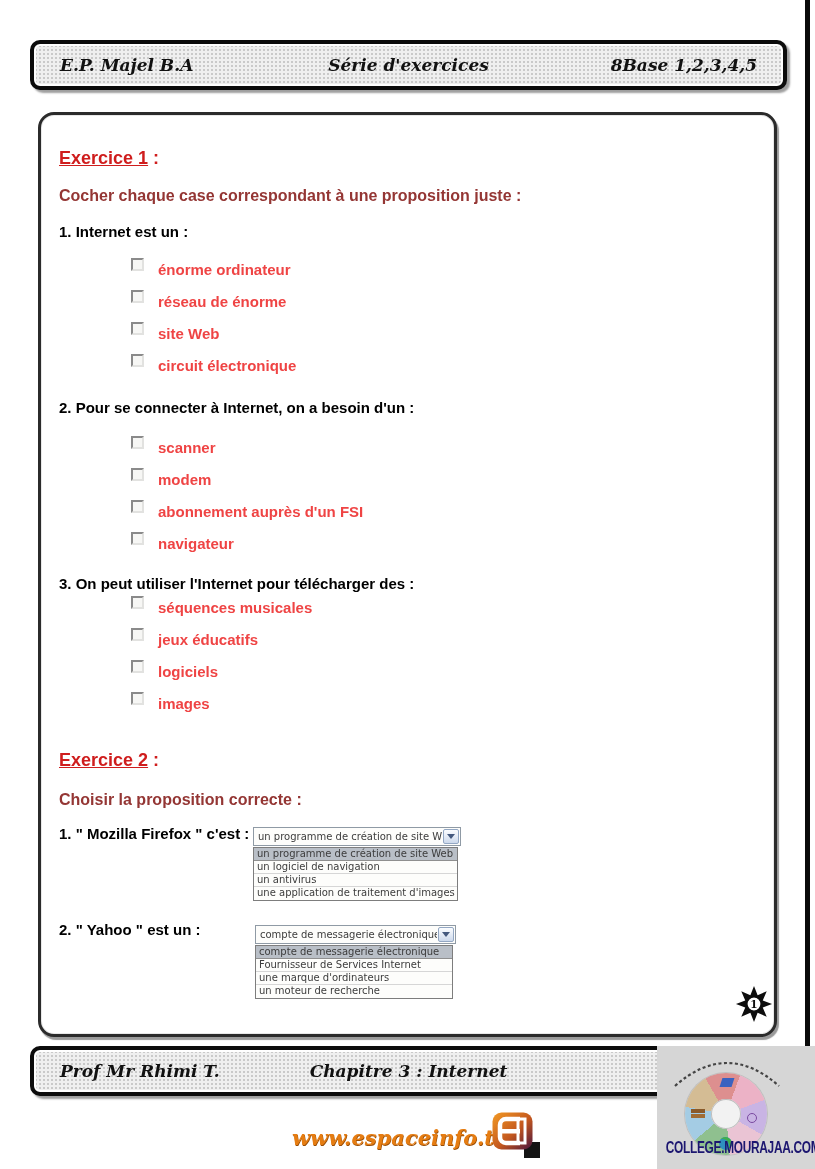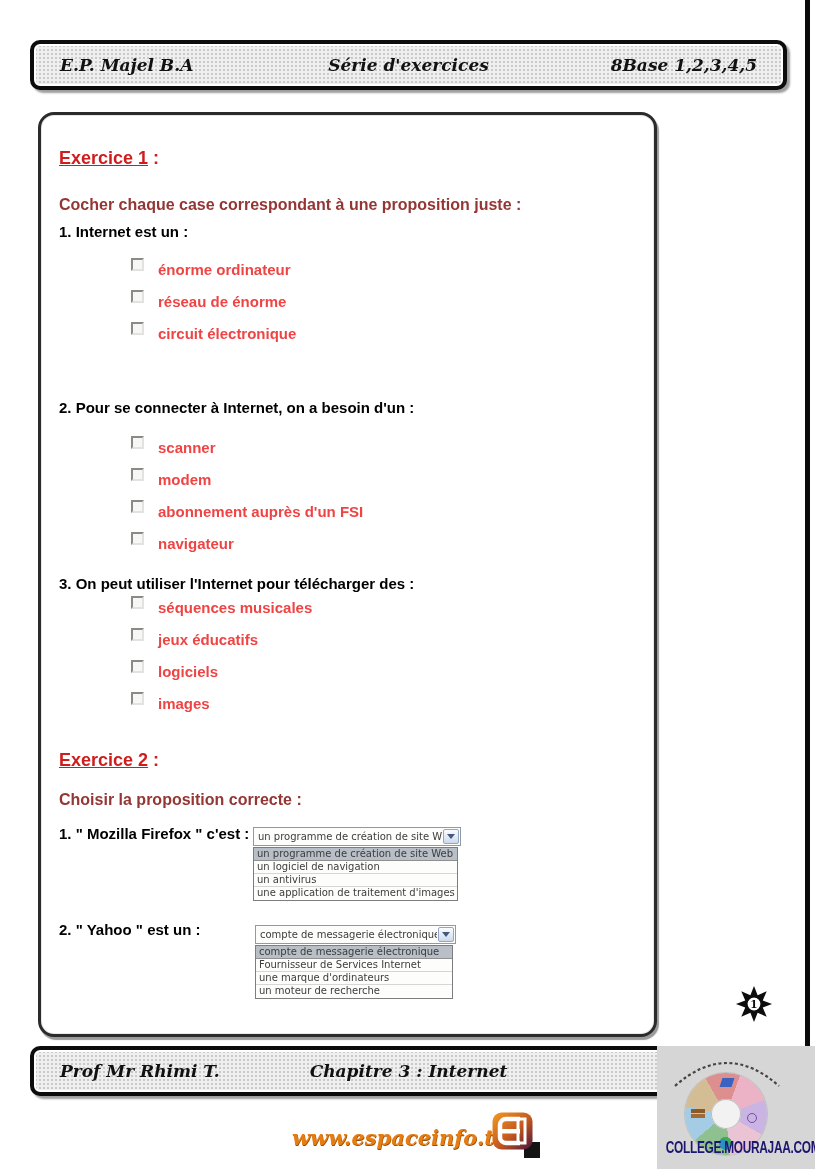--- a/index.html
+++ b/index.html
@@ -24,21 +24,21 @@
     font-size:17px; color:#111;
   }
   .banner .b-left  { flex:1; text-align:left; }
   .banner .b-mid   { flex:1.3; text-align:center; }
   .banner .b-right { flex:1; text-align:right; }
   .header-banner { top:40px; }
   .footer-banner { top:1046px; }
 
   
   .main-box {
-    position:absolute; left:38px; top:112px; width:619px; height:925px;
+    position:absolute; left:38px; top:112px; width:739px; height:925px;
     border:3px solid #2b2b2b; border-radius:16px; background:#fff;
     box-shadow: 2px 3px 1px #9a9a9a, inset 0 0 0 1px #e8e8e8;
   }
   .abs { position:absolute; }
   .ex-title {
     left:18px; font-size:18px; font-weight:bold; color:#cf1d1d;
   }
   .ex-title .u { text-decoration:underline; }
   .ex-instruction {
     left:18px; font-size:16px; font-weight:bold; color:#943634;
@@ -133,31 +133,35 @@
     <span class="b-left">E.P. Majel B.A</span>
     <span class="b-mid">Série d'exercices</span>
     <span class="b-right">8Base 1,2,3,4,5</span>
   </div>
 
   <div class="main-box">
 
     <div class="abs ex-title" style="top:33px;">
       <span class="u">Exercice 1</span><span> :</span>
     </div>
-    <div class="abs ex-instruction" style="top:72px;margin-top:9px;">Cocher chaque case correspondant à une proposition juste :</div>
+    <div class="abs ex-instruction" style="top:72px;">Cocher chaque case correspondant à une proposition juste :</div>
 
     <div class="abs q-label" style="top:108px;">1. Internet est un :</div>
     <div class="abs opts" style="top:138px;">
       <div class="opt-row">
         <span class="checkbox"></span>
         <span class="opt-label">énorme ordinateur</span>
       </div>
       <div class="opt-row">
         <span class="checkbox"></span>
         <span class="opt-label">réseau de énorme</span>
+      </div>
+      <div class="opt-row">
+        <span class="checkbox"></span>
+        <span class="opt-label">site Web</span>
       </div>
       <div class="opt-row">
         <span class="checkbox"></span>
         <span class="opt-label">circuit électronique</span>
       </div>
     </div>
 
     <div class="abs q-label" style="top:284px;">2. Pour se connecter à Internet, on a besoin d'un :</div>
     <div class="abs opts" style="top:316px;">
       <div class="opt-row">

